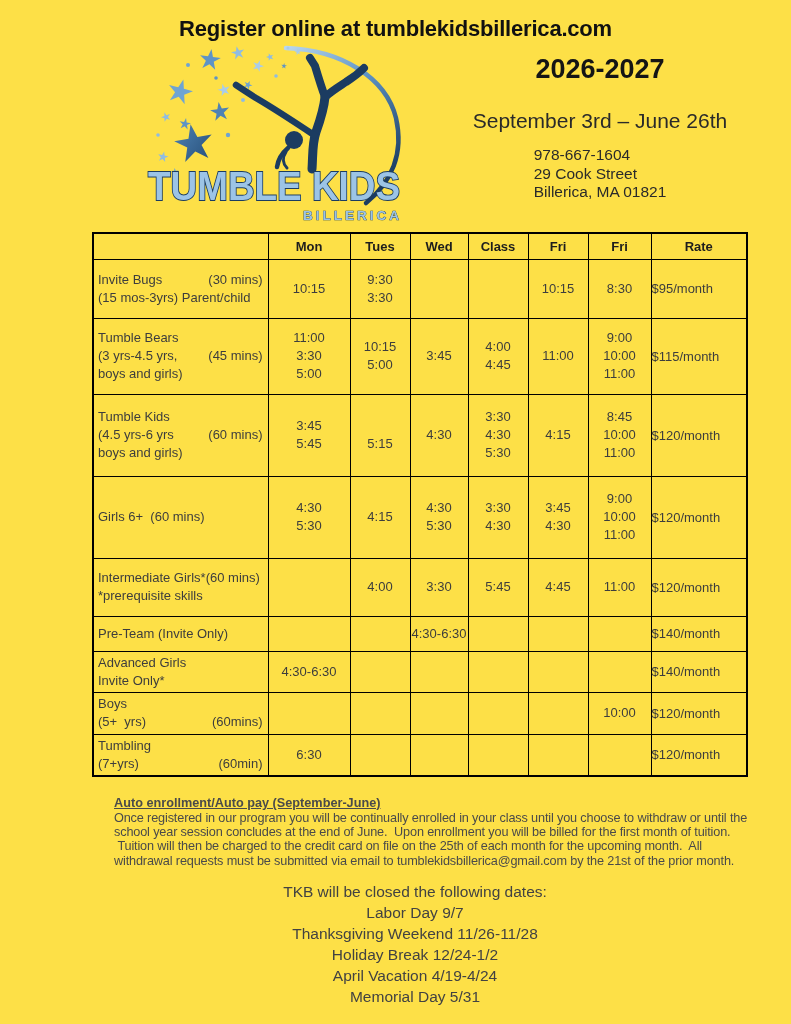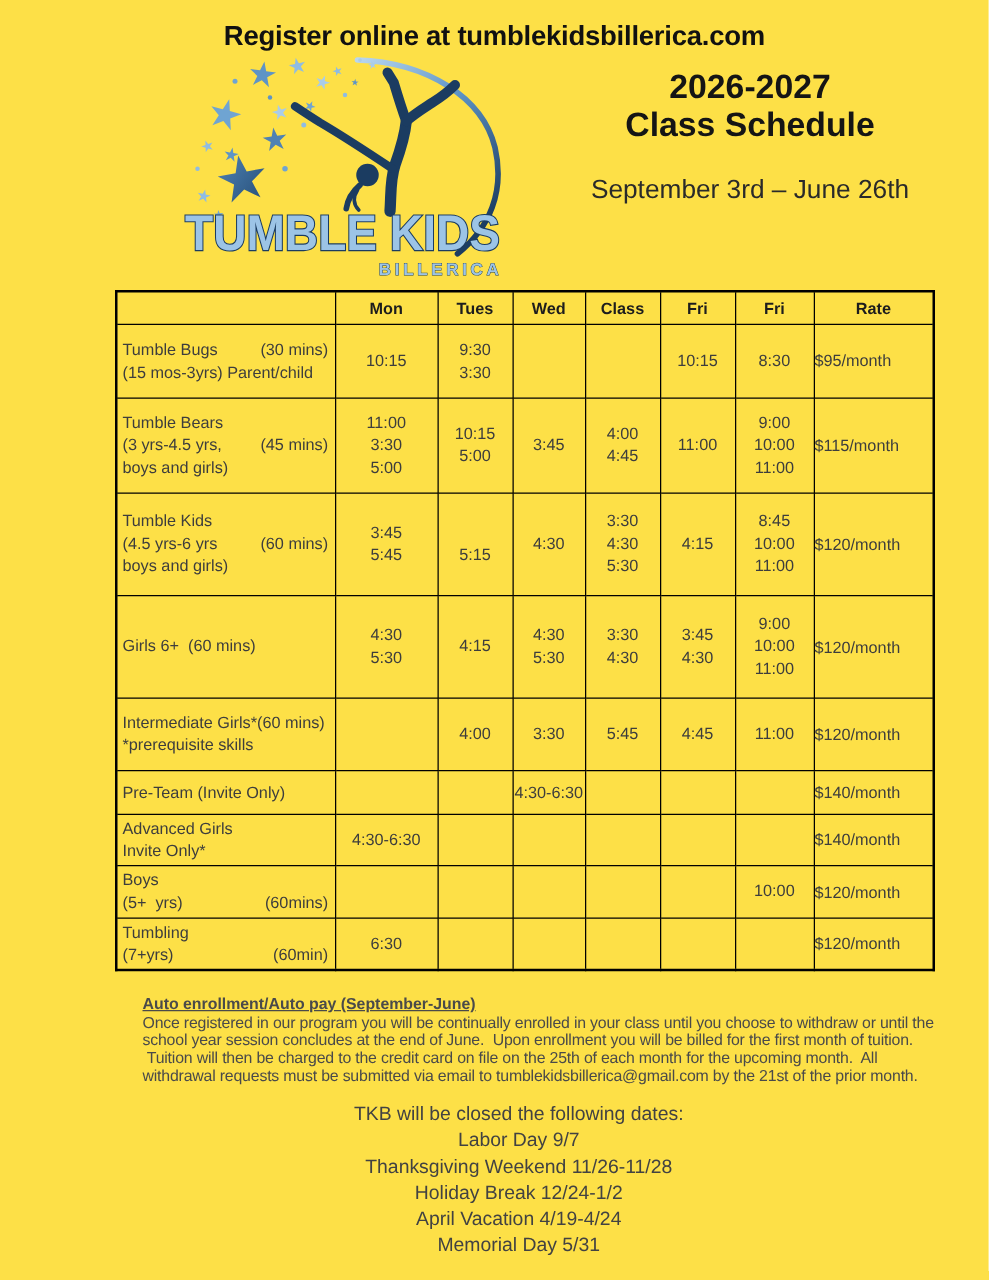--- a/index.html
+++ b/index.html
@@ -105,22 +105,26 @@
         <path d="M158,112 C154,118 155,124 159,128" stroke-width="3"></path>
       </g>
 
       <text x="146" y="160" text-anchor="middle" font-family="Liberation Sans, sans-serif" font-size="40" font-weight="bold" fill="#9CC4E6" stroke="#1B3C61" stroke-width="1.8" style="paint-order:stroke" textLength="252" lengthAdjust="spacingAndGlyphs">TUMBLE KIDS</text>
       <text x="274" y="180" text-anchor="end" font-family="Liberation Sans, sans-serif" font-size="13.5" font-weight="bold" fill="#9CC4E6" stroke="#1B3C61" stroke-width="0.7" style="paint-order:stroke" letter-spacing="3">BILLERICA</text>
     </svg>
   </div>
 
   <div class="title-block">
     <div class="tb-year">2026-2027</div>
-    <div class="tb-title">Class Schedule</div>
     <div class="tb-dates">September 3rd – June 26th</div>
+    <div class="tb-address">
+      <div>978-667-1604</div>
+      <div>29 Cook Street</div>
+      <div>Billerica, MA 01821</div>
+    </div>
   </div>
 
   <table class="schedule-table">
     <colgroup>
       <col style="width:175px">
         <col style="width:82px">
         <col style="width:60px">
         <col style="width:58px">
       <col style="width:60px">
         <col style="width:60px">
@@ -135,21 +139,21 @@
         <th>Wed</th>
         <th>Class</th>
         <th>Fri</th>
         <th>Fri</th>
         <th>Rate</th>
       </tr>
     </thead>
     <tbody id="schedule-body">
         <tr class="row-0">
           <td class="label-cell">
-            <div class="label-line"><span>Tumble Bugs</span><span>(30 mins)</span></div>
+            <div class="label-line"><span>Invite Bugs</span><span>(30 mins)</span></div>
             <div class="label-line"><span>(15 mos-3yrs) Parent/child</span></div>
           </td>
           <td class="time-cell">10:15</td>
           <td class="time-cell">9:30
 3:30</td>
           <td class="time-cell"></td>
           <td class="time-cell"></td>
           <td class="time-cell">10:15</td>
           <td class="time-cell">8:30</td>
           <td class="rate-cell">$95/month</td>

